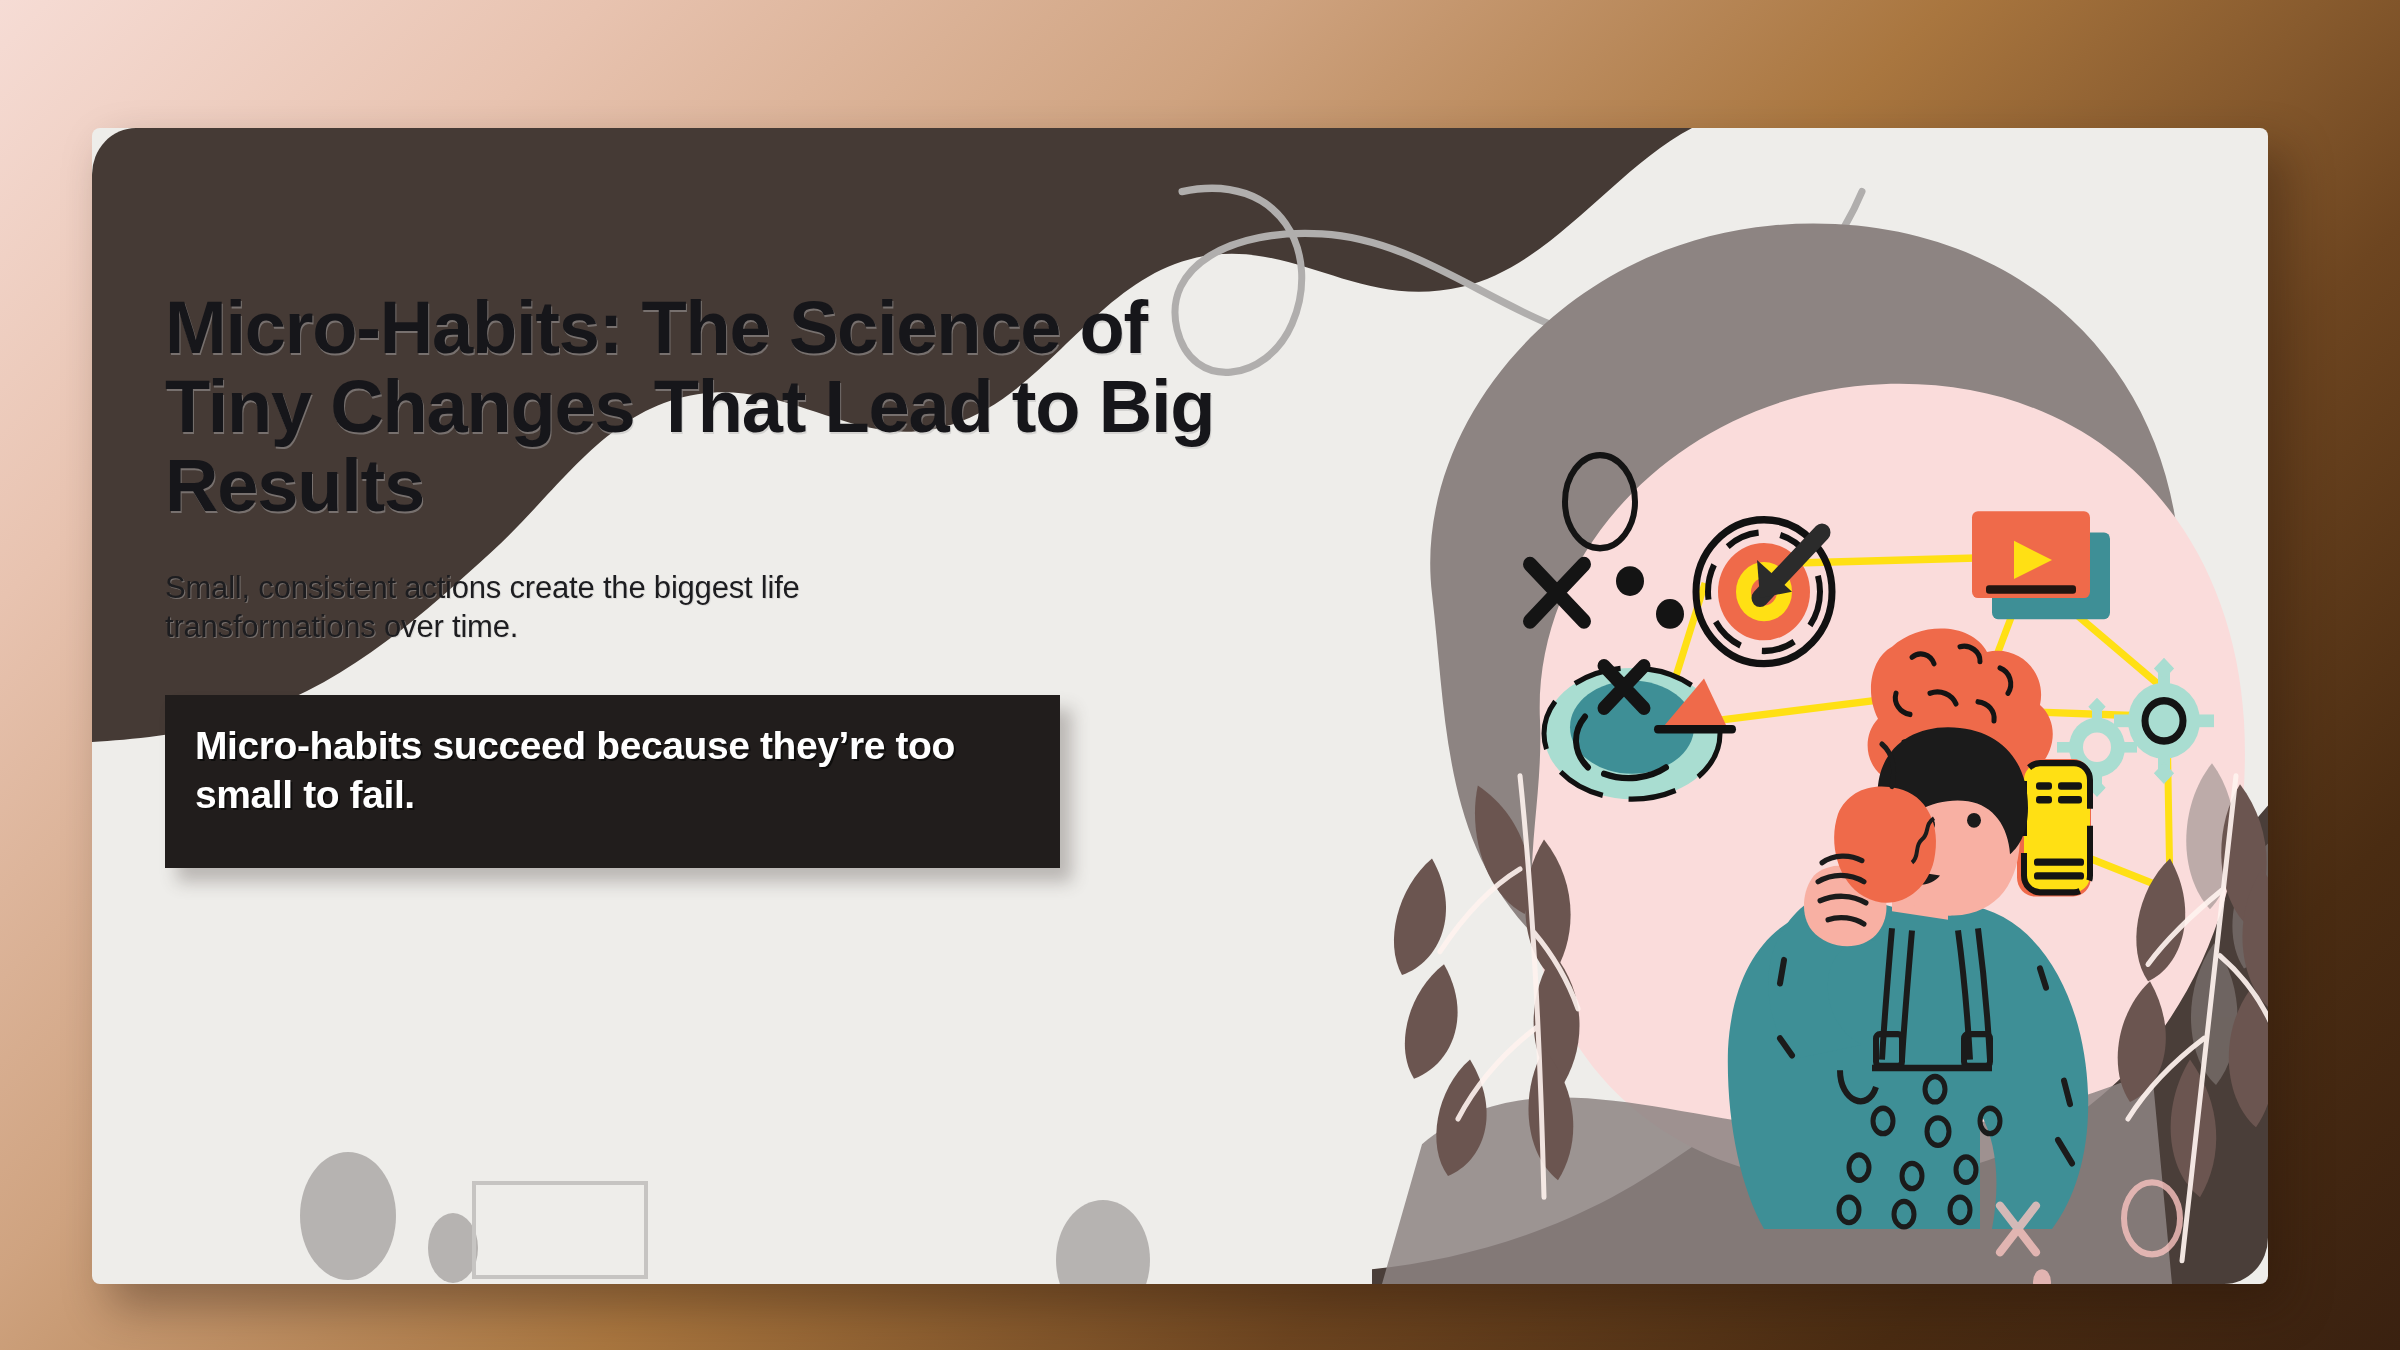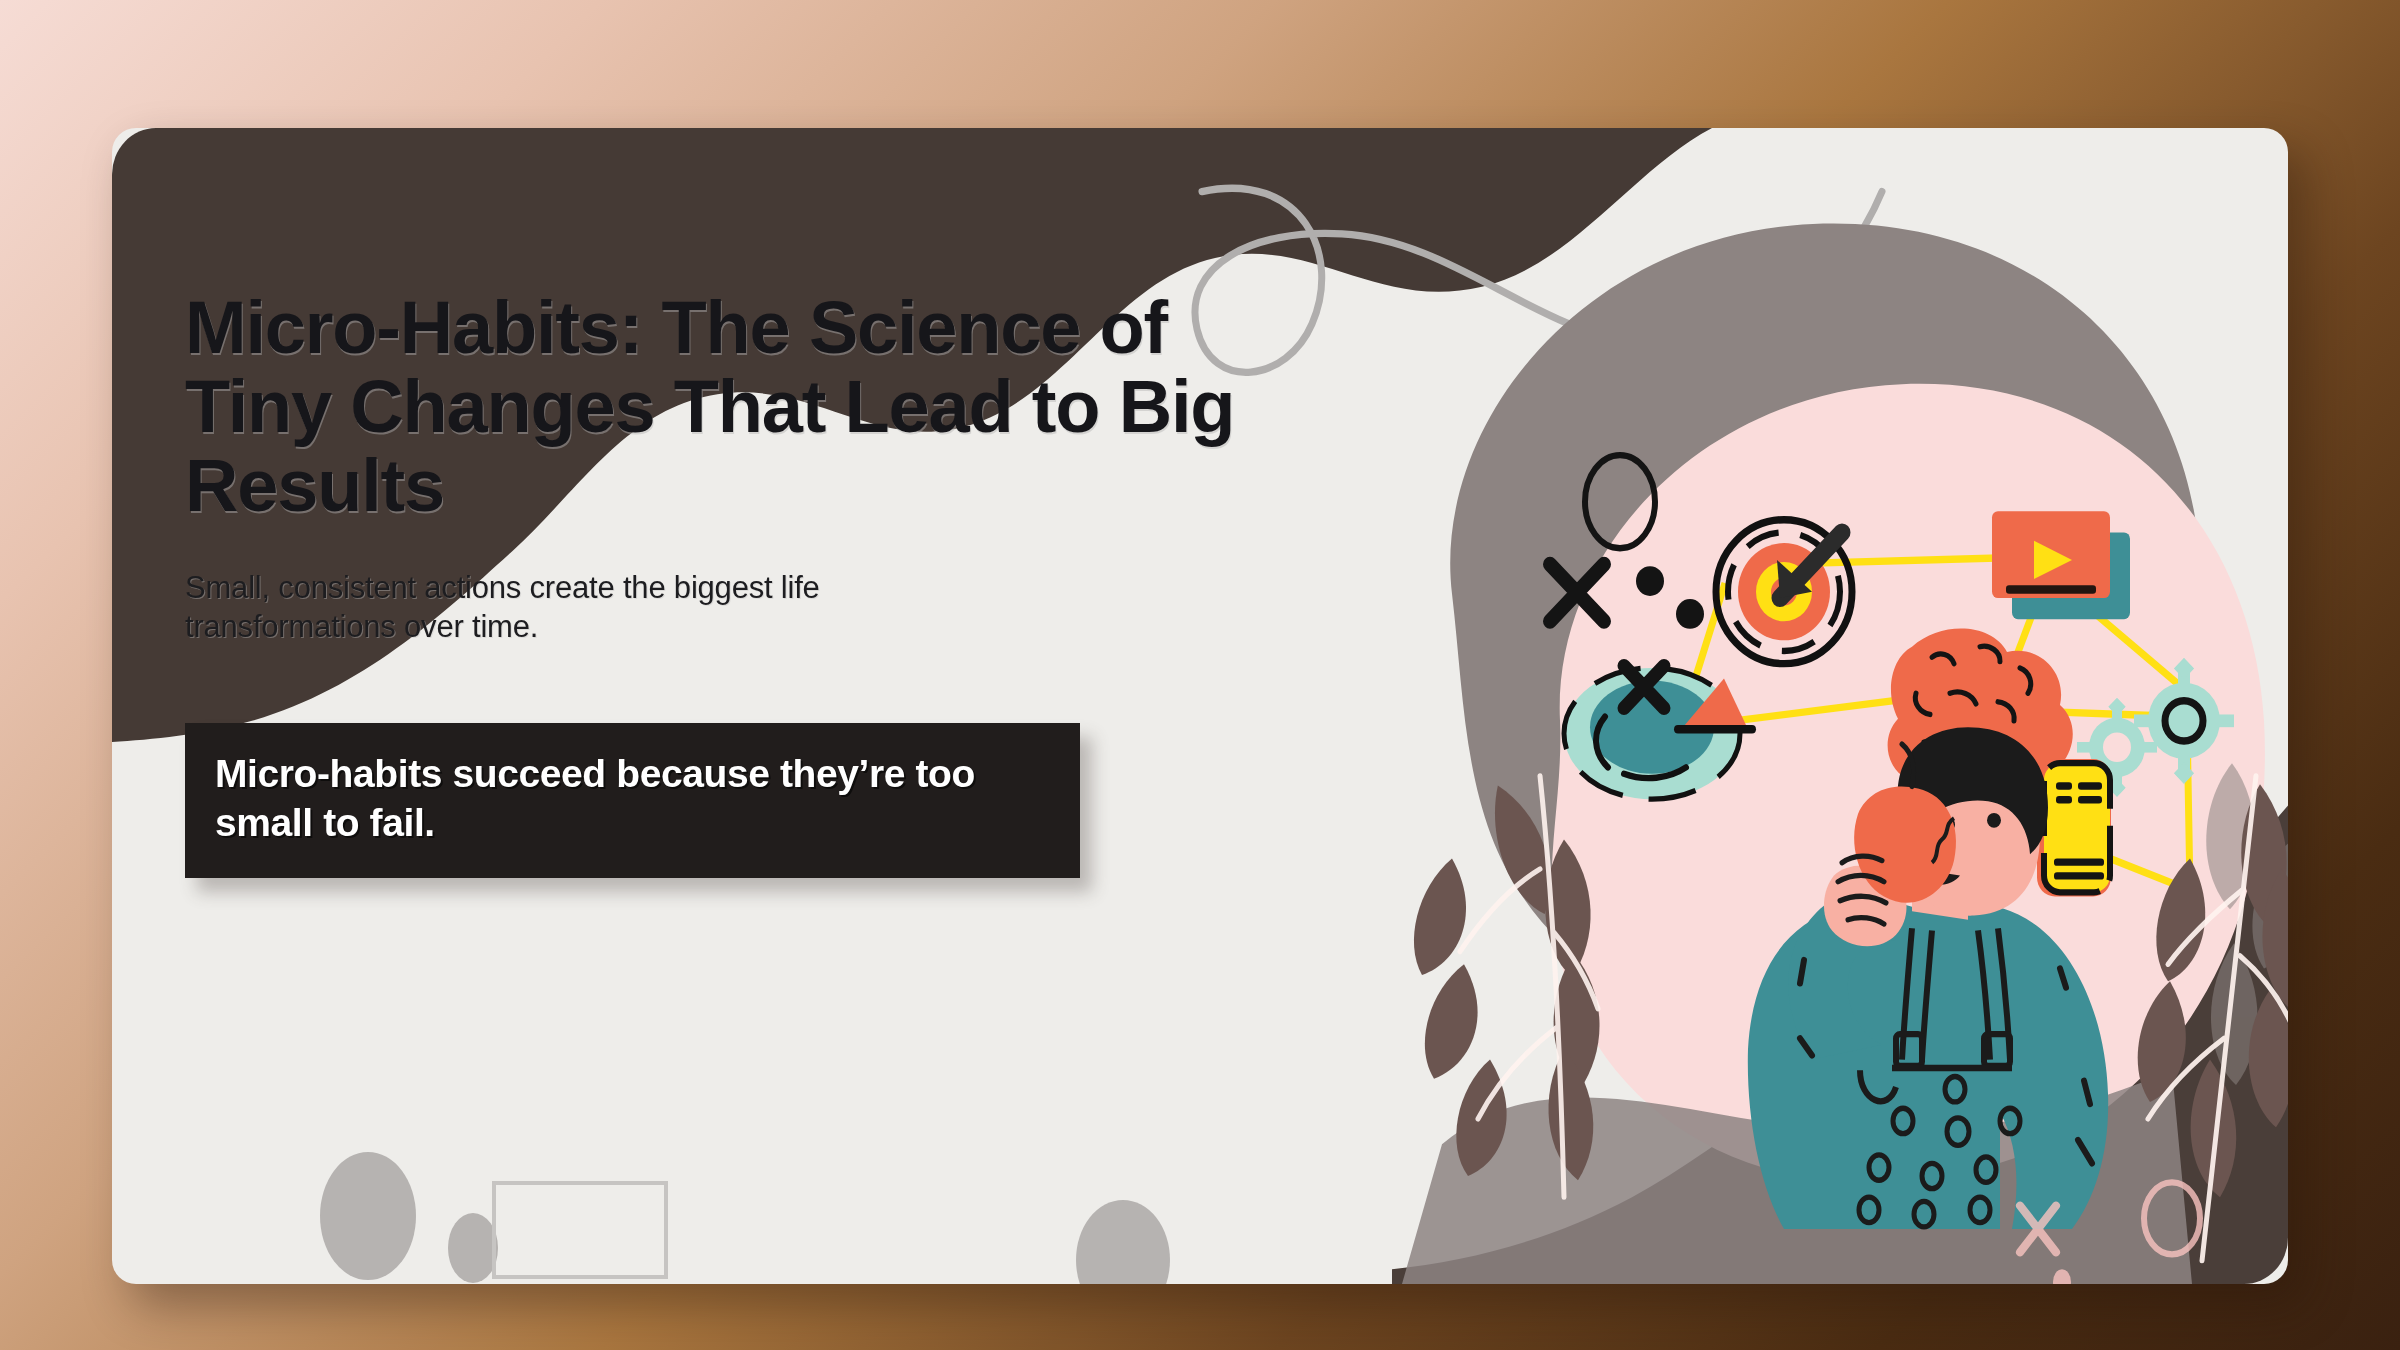--- a/index.html
+++ b/index.html
@@ -13,24 +13,24 @@
         #a9763f 52%,
         #6d4520 70%,
         #4a2c12 86%,
         #3a2110 100%);
     position:relative;
   }
 
   
   #slide-card{
     position:absolute;
-    left:112px; top:128px;
+    left:92px; top:128px;
     width:2176px; height:1156px;
     background:#eeedea;
-    border-radius:24px;
+    border-radius:8px;
     overflow:hidden;
     box-shadow: 18px 22px 46px rgba(40,22,10,.38);
   }
 
   .layer{ position:absolute; inset:0; }
   svg.layer{ width:100%; height:100%; display:block; }
 
   
   #text-col{
     position:absolute; left:73px; top:160px; width:1060px;
@@ -42,24 +42,24 @@
     text-shadow:1px 2px 0 rgba(180,180,180,.45);
   }
   #subtitle{
     margin-top:42px;
     font-size:31px; line-height:1.28; font-weight:400;
     color:#1d1d20; letter-spacing:-.2px;
     max-width:800px;
     text-shadow:1px 1px 0 rgba(190,190,190,.4);
   }
   #quote-box{
-    margin-top:76px;
+    margin-top:48px;
     background:#211d1c;
     width:895px;
-    padding:26px 30px 30px 30px;
+    padding:26px 30px 48px 30px;
     box-shadow:12px 14px 16px rgba(70,60,55,.30);
   }
   #quote-text{
     color:#ffffff; font-size:39px; line-height:1.27;
     font-weight:700; letter-spacing:-.4px;
     text-shadow:2px 2px 0 rgba(0,0,0,.55);
   }
 
   
   #placeholders{ position:absolute; left:0; top:0; width:100%; height:100%; z-index:18; pointer-events:none;}

